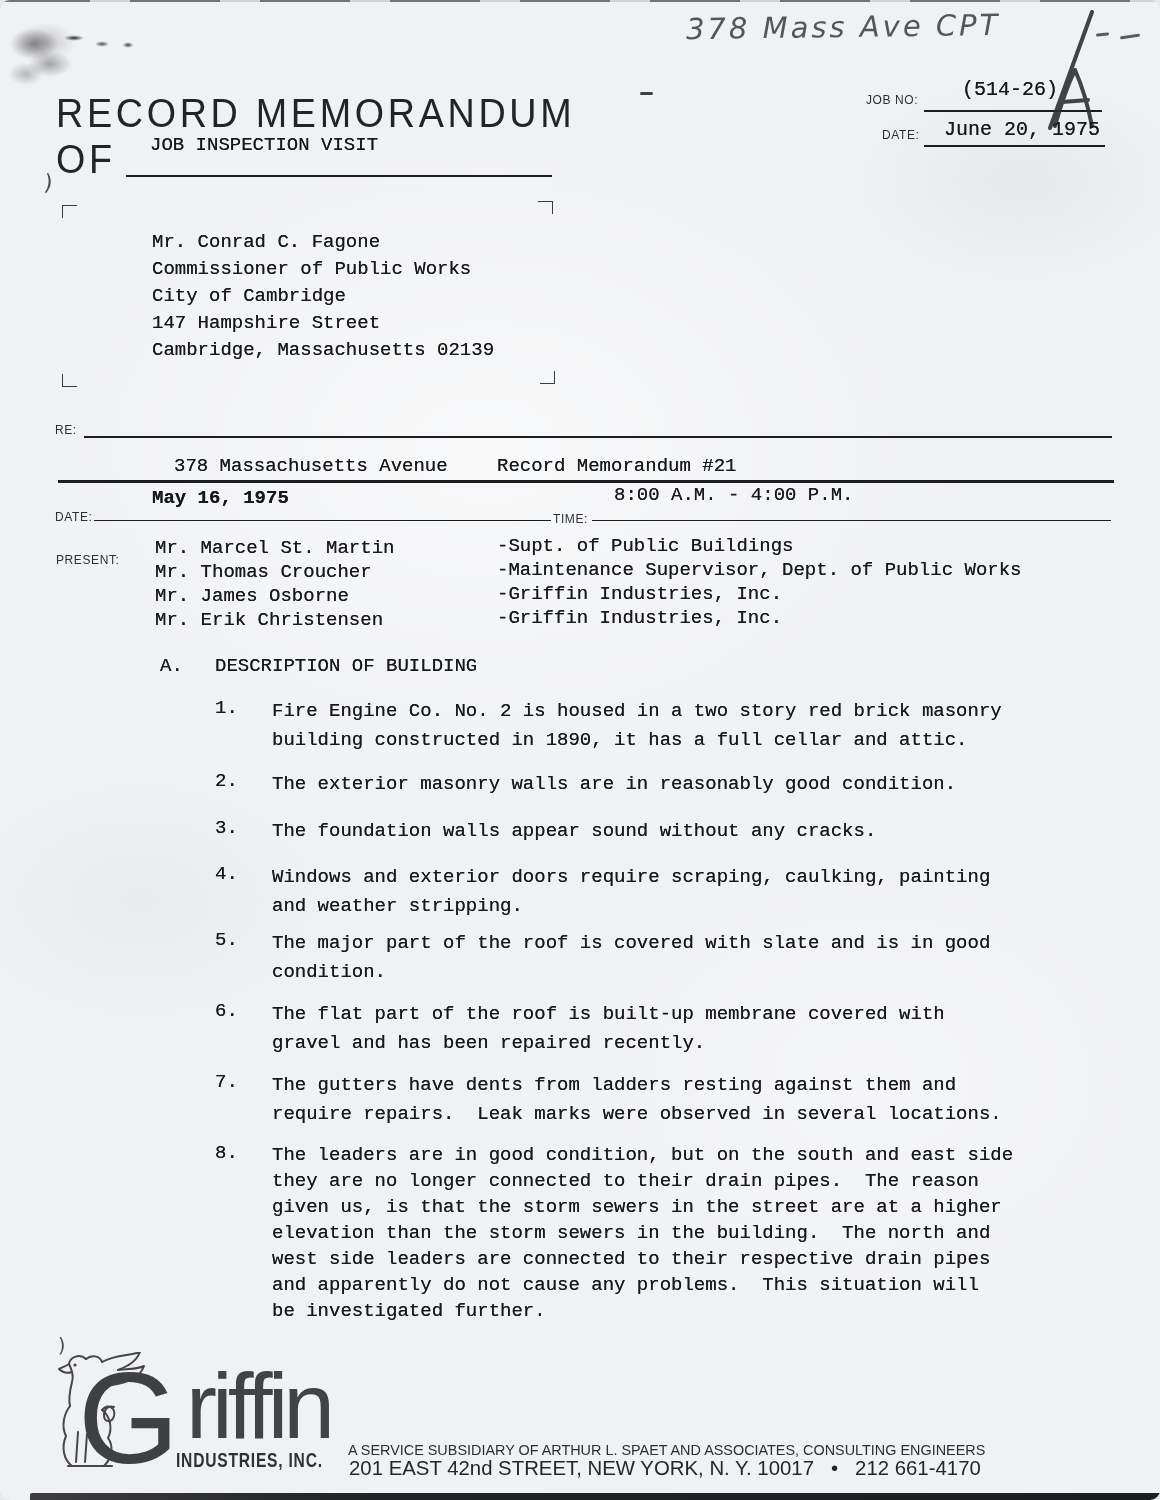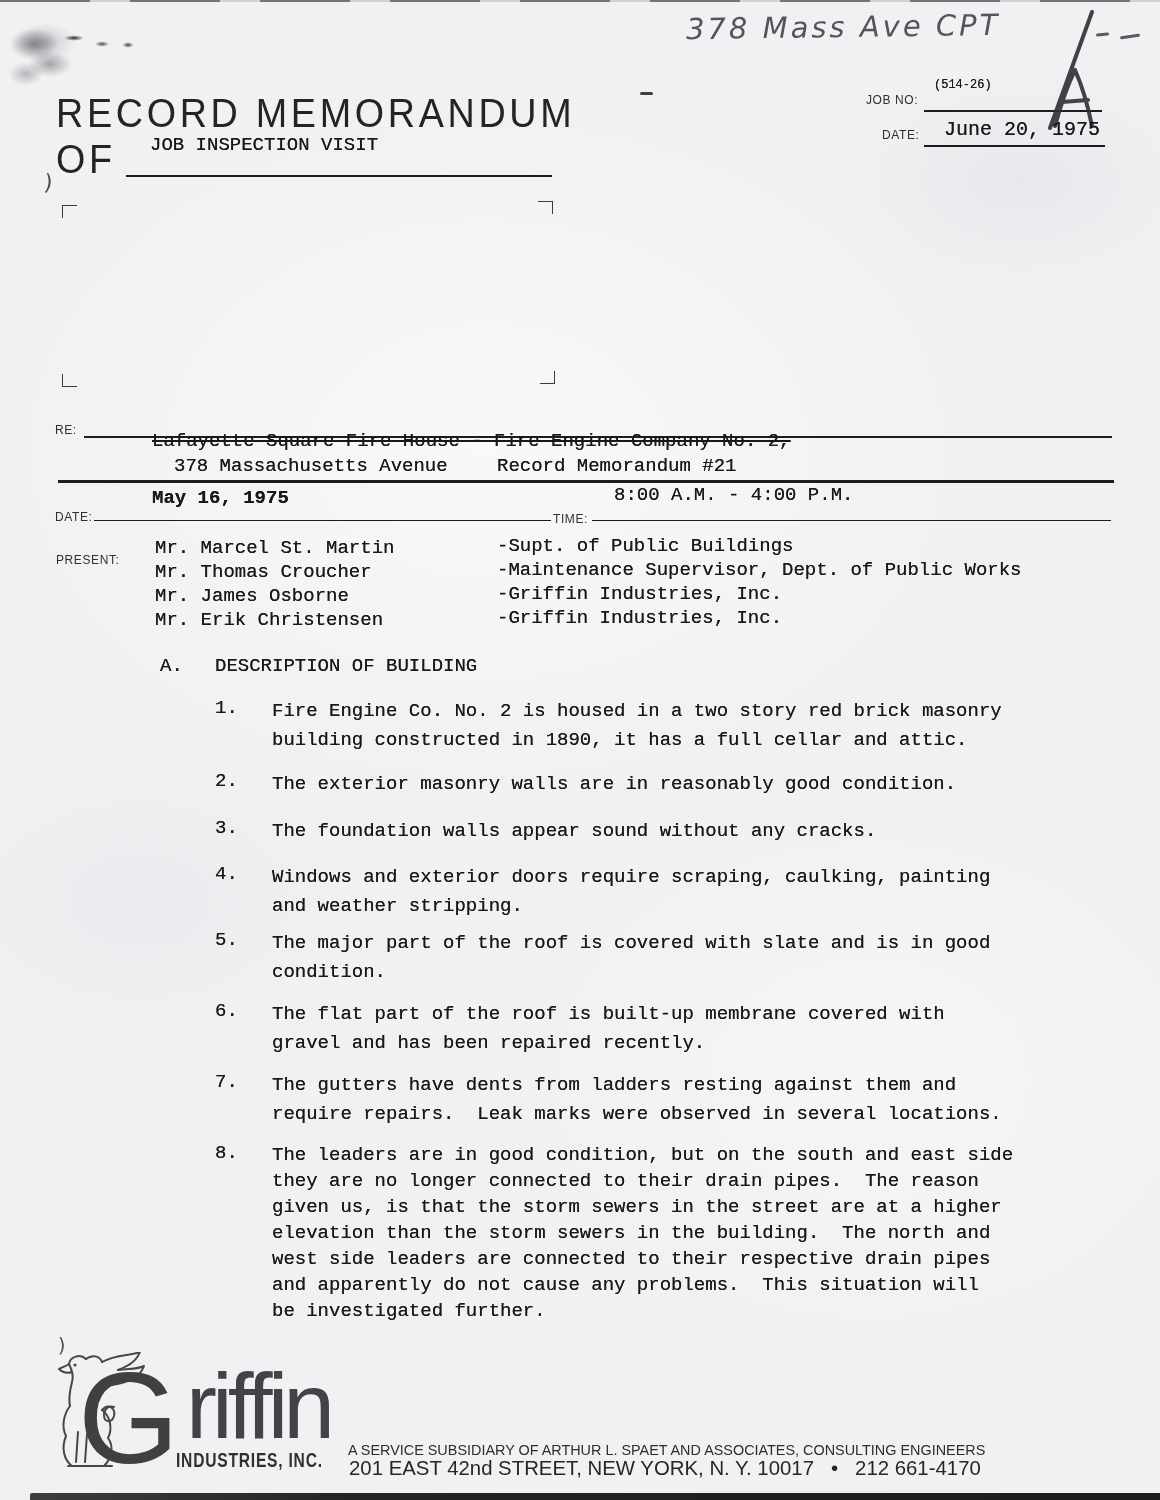--- a/index.html
+++ b/index.html
@@ -5,20 +5,21 @@
   html,body{margin:0;padding:0;background:#e7e8ea;}
   .page{
     position:relative;width:1160px;height:1500px;overflow:hidden;
     background:
       radial-gradient(ellipse 700px 500px at 42% 30%, rgba(255,255,255,.55), rgba(255,255,255,0) 70%),
       radial-gradient(ellipse 500px 380px at 75% 72%, rgba(255,255,255,.35), rgba(255,255,255,0) 70%),
       radial-gradient(ellipse 260px 160px at 88% 12%, rgba(190,192,198,.18), rgba(190,192,198,0) 70%),
       radial-gradient(ellipse 300px 200px at 12% 60%, rgba(195,197,203,.14), rgba(195,197,203,0) 70%),
       #f0f1f3;
     font-family:"Liberation Sans",sans-serif;
+    border-radius:10px;
   }
   .abs{position:absolute;}
   .mono{
     font-family:"Liberation Mono","DejaVu Sans Mono",monospace;
     font-size:19px;color:#17181a;white-space:pre-wrap;
     text-shadow:0 0 .6px rgba(25,25,28,.85);
   }
   .label{
     font-family:"Liberation Sans",sans-serif;font-size:12px;color:#2e2f31;
     letter-spacing:.6px;white-space:pre;
@@ -90,21 +91,21 @@
   <div class="penmark" style="left:1096px;top:33px;width:13px;transform:rotate(-6deg);"></div>
   <div class="penmark" style="left:1120px;top:35px;width:20px;transform:rotate(-8deg);"></div>
   <div class="penmark" style="left:640px;top:92px;width:13px;background:#3f4043;"></div>
 
   <h1 class="abs title" style="left:56px;top:90px;">RECORD MEMORANDUM</h1>
   <div class="abs title" style="left:56px;top:136px;">OF</div>
   <div class="abs mono" style="left:150px;top:134px;">JOB INSPECTION VISIT</div>
   <div class="abs rule" style="left:126px;top:175px;width:426px;"></div>
 
   <div class="abs label" style="left:866px;top:93px;">JOB NO:</div>
-  <div class="abs mono" style="left:934px;top:78px;font-size:12px;text-align:right;">(514-26)</div>
+  <div class="abs mono" style="left:962px;top:78px;font-size:20px;text-align:right;">(514-26)</div>
   <div class="abs rule" style="left:924px;top:110px;width:178px;"></div>
 
   <svg class="abs" style="left:1028px;top:8px;" width="78" height="126" viewBox="0 0 78 126">
     <g fill="none" stroke="#2f3033" stroke-width="4" stroke-linecap="round" opacity=".9">
       <path d="M64 4 L22 120"></path>
       <path d="M27 118 C33 96 40 76 47 62"></path>
       <path d="M47 62 C55 80 60 98 64 118"></path>
       <path d="M34 94 L60 92"></path>
     </g>
   </svg>
@@ -112,24 +113,28 @@
   <div class="abs label" style="left:882px;top:128px;">DATE:</div>
   <div class="abs mono" style="left:944px;top:118px;font-size:20px;">June 20, 1975</div>
   <div class="abs rule" style="left:924px;top:145px;width:181px;height:2px;"></div>
 
   <div class="abs paren" style="left:44px;top:170px;transform:rotate(6deg);">)</div>
   <div class="bk tl" style="left:62px;top:205px;"></div>
   <div class="bk tr" style="left:538px;top:201px;"></div>
   <div class="bk bl" style="left:62px;top:374px;"></div>
   <div class="bk br" style="left:540px;top:371px;"></div>
 
+  <div class="abs mono addr" style="left:152px;top:229px;">Mr. Conrad C. Fagone
+Commissioner of Public Works
+City of Cambridge
+147 Hampshire Street
+Cambridge, Massachusetts 02139</div>
 
   <div class="abs label" style="left:55px;top:423px;">RE:</div>
   <div class="abs rule" style="left:84px;top:436px;width:1028px;"></div>
-  <div class="abs mono struck" style="left:152px;top:430px;">Lafayette Square Fire House - Fire Engine Company No. 2,</div>
   <div class="abs mono" style="left:152px;top:455px;margin-left:22px;">378 Massachusetts Avenue</div>
   <div class="abs mono" style="left:497px;top:455px;">Record Memorandum #21</div>
   <div class="abs rule" style="left:58px;top:480px;width:1056px;height:2.5px;"></div>
 
   <div class="abs mono" style="left:152px;top:487px;font-weight:bold;">May 16, 1975</div>
   <div class="abs mono" style="left:614px;top:484px;">8:00 A.M. - 4:00 P.M.</div>
   <div class="abs label" style="left:55px;top:510px;">DATE:</div>
   <div class="abs rule" style="left:94px;top:520px;width:457px;height:1.2px;"></div>
   <div class="abs label" style="left:553px;top:512px;">TIME:</div>
   <div class="abs rule" style="left:592px;top:520px;width:519px;height:1.2px;"></div>

